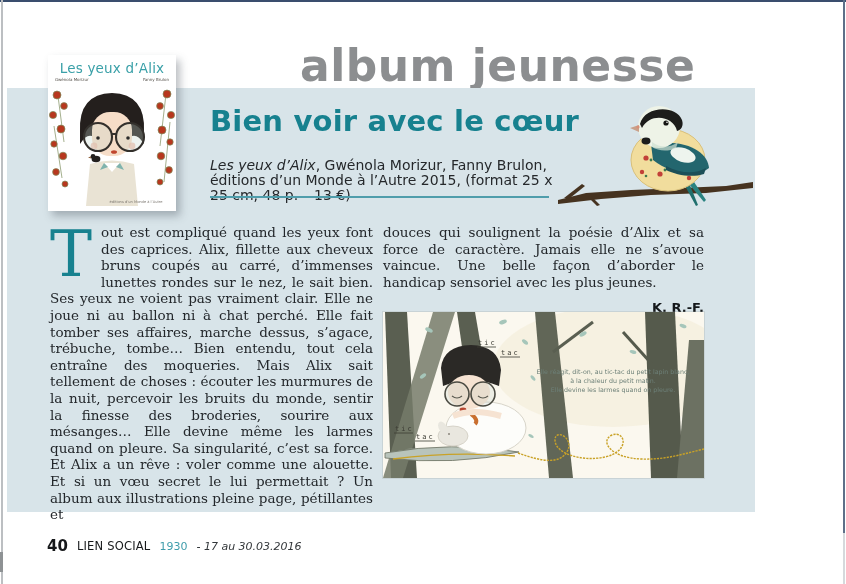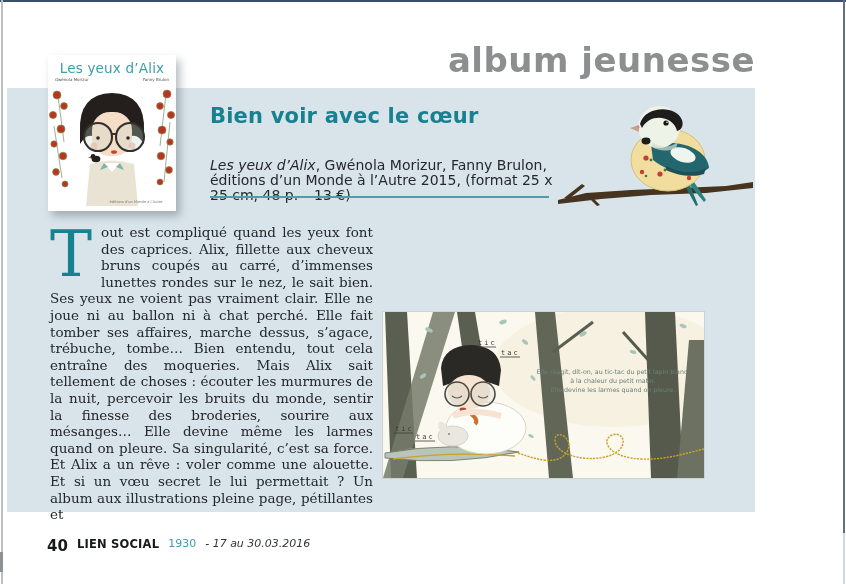--- a/index.html
+++ b/index.html
@@ -8,59 +8,59 @@
   .abs{position:absolute;}
 
   
   .edge-top{top:0;left:0;width:846px;height:2px;background:#3a4e6e;}
   .edge-left{top:0;left:1px;width:2px;height:584px;background:#bcbfc2;}
   .edge-left-nub{top:552px;left:0;width:3px;height:20px;background:#8e9294;}
   .edge-right{top:0;right:1px;width:2px;height:533px;background:#5e7089;}
   .edge-right-low{top:533px;right:1px;width:2px;height:51px;background:#d6d9dc;}
 
   
-  .section-label{top:40px;left:300px;width:455px;text-align:right;
-    font-family:"DejaVu Sans", sans-serif;font-weight:bold;font-size:34px;
+  .section-label{top:40px;left:300px;width:455px;text-align:left;
+    font-family:"DejaVu Sans", sans-serif;font-weight:bold;font-size:44px;
     color:#8c8e90;letter-spacing:.5px;}
 
   
   .panel{top:88px;left:7px;width:748px;height:424px;background:#d8e4e9;}
 
   
   .cover{top:55px;left:48px;width:128px;height:156px;background:#ffffff;
     box-shadow:4px 5px 8px rgba(60,70,80,.35);}
   .cover-title{margin:5px 2px 0;text-align:center;font-family:"DejaVu Sans", sans-serif;
     font-size:13.5px;color:#3aa0a8;font-weight:normal;letter-spacing:.2px;}
   .cover-authors{display:flex;justify-content:space-between;padding:1px 7px 0;
     font-family:"DejaVu Sans", sans-serif;font-size:4px;color:#55504a;}
 
   
   .headline{top:104px;left:210px;font-family:"DejaVu Sans", sans-serif;
-    font-weight:bold;font-size:21px;color:#17818f;letter-spacing:.2px;}
+    font-weight:bold;font-size:29px;color:#17818f;letter-spacing:.2px;}
   .book-ref{top:158px;left:210px;width:360px;font-family:"DejaVu Sans", sans-serif;
     font-size:14px;line-height:15px;color:#25282b;}
   .book-ref .ital{font-style:italic;}
   .rule{top:196px;left:210px;width:339px;height:2px;background:#4f9dab;}
 
   
   .col{color:#23272b;font-size:13.5px;line-height:16.6px;text-align:justify;}
   .col1{top:224px;left:50px;width:323px;}
   .col2{top:224px;left:383px;width:321px;}
   .dropcap{float:left;color:#17818f;font-size:63px;line-height:52px;
     padding:5px 9px 0 0;font-family:"DejaVu Serif", serif;}
   .signature{text-align:right;font-family:"DejaVu Sans", sans-serif;
     font-weight:bold;font-size:13px;color:#15181b;margin-top:10px;}
 
   .figure{top:312px;left:383px;width:321px;height:166px;box-shadow:0 0 0 1px rgba(150,160,160,.25);}
 
   
-  .footer{top:537px;left:47px;display:flex;align-items:flex-start;gap:9px;
+  .footer{top:537px;left:47px;display:flex;align-items:center;gap:9px;
     font-family:"DejaVu Sans", sans-serif;color:#25282b;}
   .footer .pagenum{font-size:15px;font-weight:bold;color:#16181a;}
-  .footer .mag{font-size:11.5px;font-weight:bold;letter-spacing:.2px;color:#16181a;}
+  .footer .mag{font-size:11.5px;font-weight:normal;letter-spacing:.2px;color:#16181a;}
   .footer .issue{font-size:11px;color:#3f9dab;}
   .footer .daterange{font-size:11px;color:#33373a;font-style:italic;}
 </style>
 </head>
 <body>
 
 <div class="page">
 
   <div class="abs edge-top"></div>
   <div class="abs edge-left"></div>
@@ -172,20 +172,24 @@
       <circle cx="111" cy="24.2" r="0.8" fill="#ffffff"></circle>
       <path d="M83,27 L74,30 L83,34 Z" fill="#c9a08a"></path>
       <circle cx="82" cy="29" r="1.6" fill="#d98f77"></circle>
       <path d="M96,44 C104,50 114,50 122,44 L120,50 C112,54 102,53 96,49 Z" fill="#cfe0d2" opacity="0.7"></path>
     </g>
   </svg>
 
   <div class="abs col col1">
     <span class="dropcap">T</span><span>out est compliqué quand les yeux font des caprices. Alix, fillette aux cheveux bruns coupés au carré, d’immenses lunettes rondes sur le nez, le sait bien. Ses yeux ne voient pas vraiment clair. Elle ne joue ni au ballon ni à chat perché. Elle fait tomber ses affaires, marche dessus, s’agace, trébuche, tombe… Bien entendu, tout cela entraîne des moqueries. Mais Alix sait tellement de choses : écouter les murmures de la nuit, percevoir les bruits du monde, sentir la finesse des broderies, sourire aux mésanges… Elle devine même les larmes quand on pleure. Sa singularité, c’est sa force. Et Alix a un rêve : voler comme une alouette. Et si un vœu secret le lui permettait ? Un album aux illustrations pleine page, pétillantes et</span>
   </div>
+  <div class="abs col col2">
+    <span>douces qui soulignent la poésie d’Alix et sa force de caractère. Jamais elle ne s’avoue vaincue. Une belle façon d’aborder le handicap sensoriel avec les plus jeunes.</span>
+    <div class="signature">K. R.-F.</div>
+  </div>
 
   <svg class="abs figure" width="321" height="166" viewBox="0 0 321 166">
     <rect x="0" y="0" width="321" height="166" fill="#fbf8ef"></rect>
     <ellipse cx="230" cy="55" rx="120" ry="60" fill="#f5efdd" opacity="0.8"></ellipse>
     <g>
       <polygon points="2,0 24,0 34,166 8,166" fill="#5a5f51"></polygon>
       <polygon points="50,0 72,0 20,166 0,166" fill="#767b6a" opacity="0.85"></polygon>
       <polygon points="74,0 92,0 104,70 84,70" fill="#5a5f51"></polygon>
       <polygon points="152,0 172,0 190,166 166,166" fill="#616657"></polygon>
       <polygon points="262,0 292,0 300,166 268,166" fill="#555a4c"></polygon>

